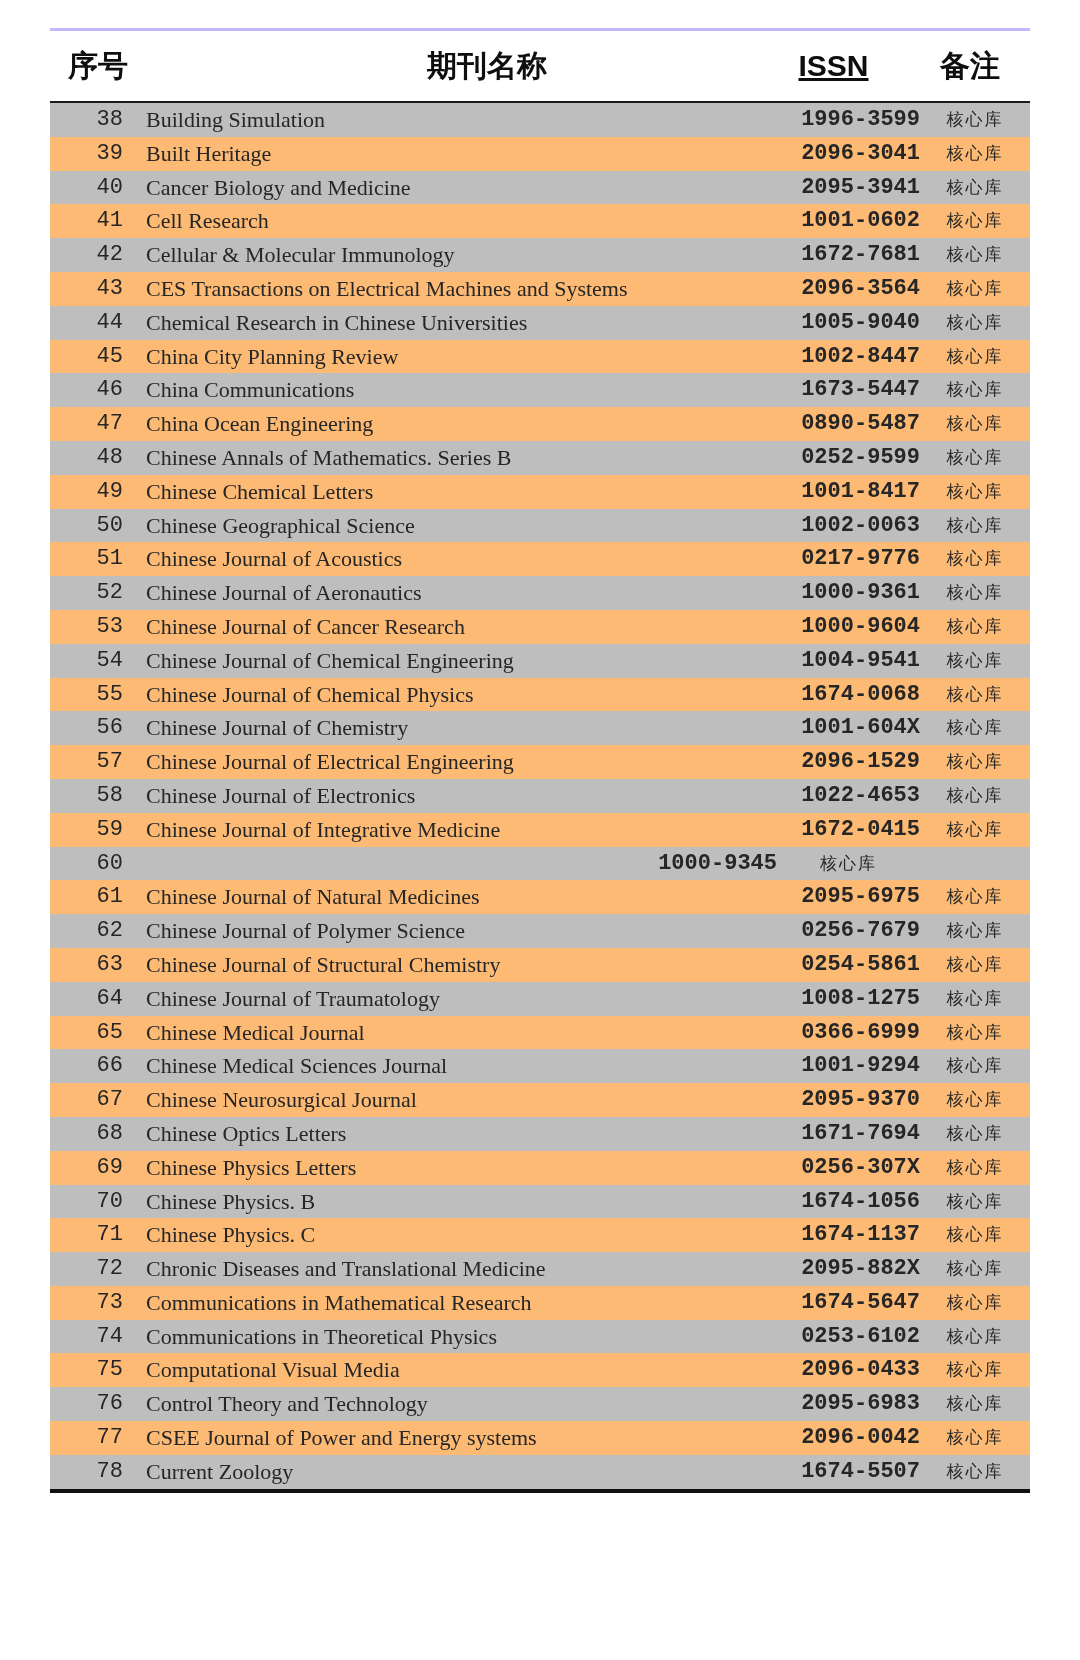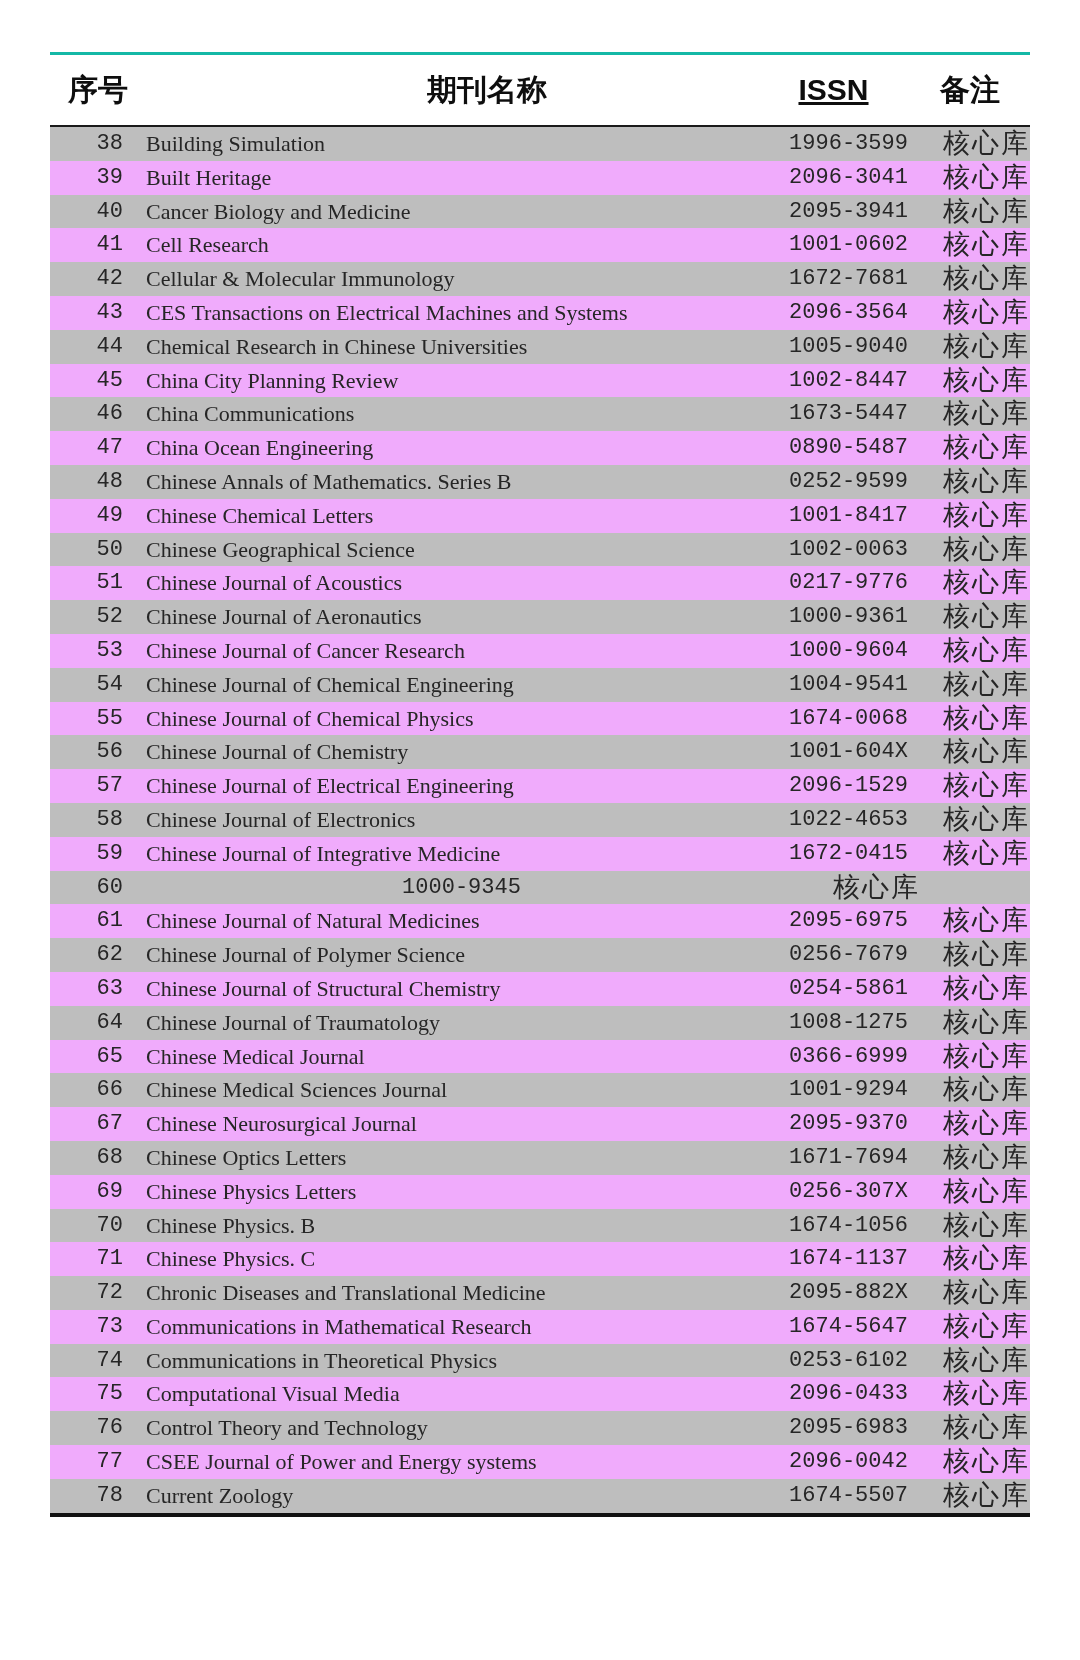--- a/index.html
+++ b/index.html
@@ -8,57 +8,57 @@
     background: #ffffff;
   }
   body {
     width: 1080px;
     height: 1660px;
     overflow: hidden;
     font-family: "Liberation Mono", "DejaVu Sans Mono", monospace;
     color: #262626;
   }
   .doc-table {
-    margin: 52px 50px 0 50px;
+    margin: 28px 50px 0 50px;
     width: 980px;
-    border-top: 3px solid #14b8a6;
+    border-top: 3px solid #c4b5fd;
     border-bottom: 4px solid #111111;
   }
   .thead {
     display: grid;
     grid-template-columns: 96px 1fr 143px 110px;
     align-items: center;
     height: 70px;
     border-bottom: 2px solid #1a1a1a;
     font-family: "Liberation Sans", "DejaVu Sans", sans-serif;
     font-weight: 700;
     font-size: 30px;
     color: #0e0e0e;
   }
   .th.num   { text-align: center; }
   .th.name  { text-align: center; padding-left: 51px; }
   .th.issn  { text-align: center; padding-right: 30px; text-decoration: underline; }
   .th.note  { text-align: center; padding-right: 10px; }
   .tr {
     display: grid;
     grid-template-columns: 96px 1fr 143px 110px;
-    background: #f0abfc;
+    background: #fdba74;
   }
   .tr.shaded { background: #bebebe; }
   .td {
     font-size: 22px;
     line-height: 33.8px;
     white-space: normal;
   }
   .td.num  { text-align: right; padding-right: 23px; }
   .td.name { text-align: left; font-family: Liberation Serif, serif; }
-  .td.issn { text-align: center; }
+  .td.issn { text-align: right; font-weight: bold; }
   .td.note {
-    text-align: right;
-    font-size: 27px;
+    text-align: center;
+    font-size: 17px;
     letter-spacing: 2px;
     font-family: "Liberation Serif", "DejaVu Serif", serif;
   }
 </style>
 </head>
 <body>
 
 <div class="doc-table">
   <div class="thead">
     <div class="th num">序号</div>

